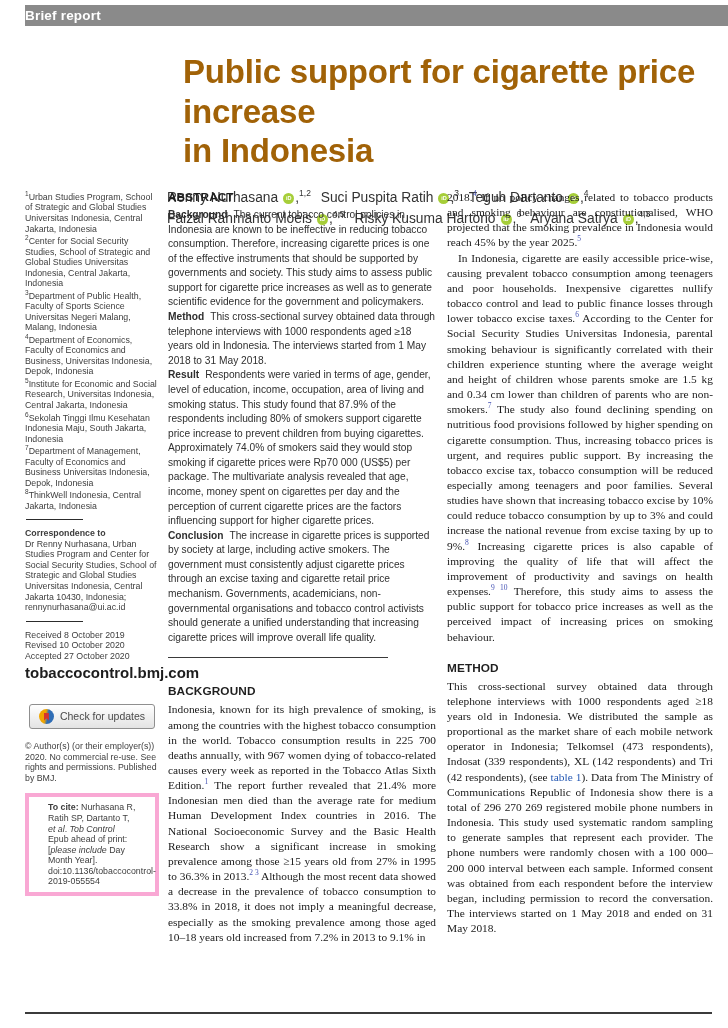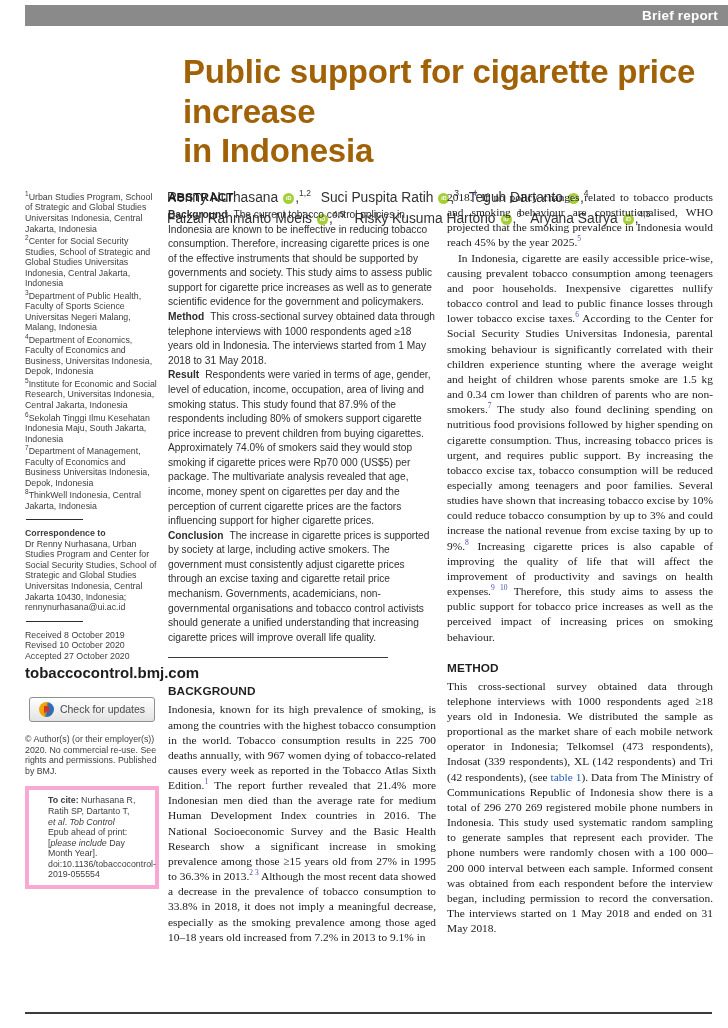--- a/index.html
+++ b/index.html
@@ -3,21 +3,21 @@
 <meta charset="utf-8">
 <style>
   html,body{margin:0;padding:0;background:#ffffff;}
   body{width:728px;height:1028px;position:relative;overflow:hidden;
        font-family:"Liberation Sans",sans-serif;color:#2e2e2e;
        -webkit-font-smoothing:antialiased;}
   .page{position:absolute;inset:0;}
 
   
   .kicker-bar{position:absolute;left:25px;right:0;top:5px;height:21px;background:#8a8a8a;
-              display:flex;align-items:center;justify-content:flex-end;padding-right:10px;box-sizing:border-box;}
+              display:flex;align-items:center;padding-right:10px;box-sizing:border-box;}
   .kicker-bar span{color:#ffffff;font-weight:bold;font-size:13.5px;letter-spacing:.2px;}
 
   
   .title-block{position:absolute;left:167px;top:36px;width:548px;}
   h1.title{margin:16px;font-size:33px;line-height:1.2;font-weight:700;color:#a16207;
            letter-spacing:-.2px;white-space:pre-line;}
   .authors{margin-top:16px;font-size:13.8px;color:#333;line-height:1.55;}
   .author{white-space:nowrap;margin-right:6px;}
   .orcid{display:inline-block;width:11px;height:11px;border-radius:50%;background:#a6ce39;
          color:#fff;font-size:5.5px;font-weight:bold;text-align:center;line-height:11px;
@@ -33,21 +33,21 @@
 
   
   .aff{margin:0;}
   .aff sup{font-size:6.5px;}
   .rule-sm{border-top:1px solid #2c2c2c;width:57px;margin:8px 0 8px 1px;}
   .bold{font-weight:bold;}
   .dates div{margin:0;} 
   .video-block{text-align:center;margin-top:14px;}
   .vlabel{color:#1b7e74;font-size:8.8px;margin-top:1px;}
   .site{text-align:center;font-weight:bold;font-size:15px;color:#1d1d1d;margin-top:3px;}
-  .updates-btn{margin:15px auto 0 auto;display:flex;align-items:center;gap:6px;width:fit-content;
+  .updates-btn{margin:22px auto 0 auto;display:flex;align-items:center;gap:6px;width:fit-content;
        border:1px solid #8f8f8f;border-radius:3px;background:linear-gradient(#ffffff,#e3e3e3);
        padding:4px 9px;font-size:10.5px;color:#4a4a4a;cursor:pointer;}
   .cm-icon{position:relative;width:15px;height:15px;border-radius:50%;flex:none;
        background:linear-gradient(100deg,#f0a500 42%,#2f6db5 58%);}
   .cm-icon::after{content:"";position:absolute;left:5px;top:3.5px;width:5px;height:8px;background:#d5332f;
        clip-path:polygon(0 0,100% 0,100% 100%,50% 68%,0 100%);}
   .copyright{margin-top:12px;}
   .tocite{border:4px solid #f9a8d4;padding:5px 19px;margin-top:10px;}
   .tocite b{font-weight:bold;}
 

